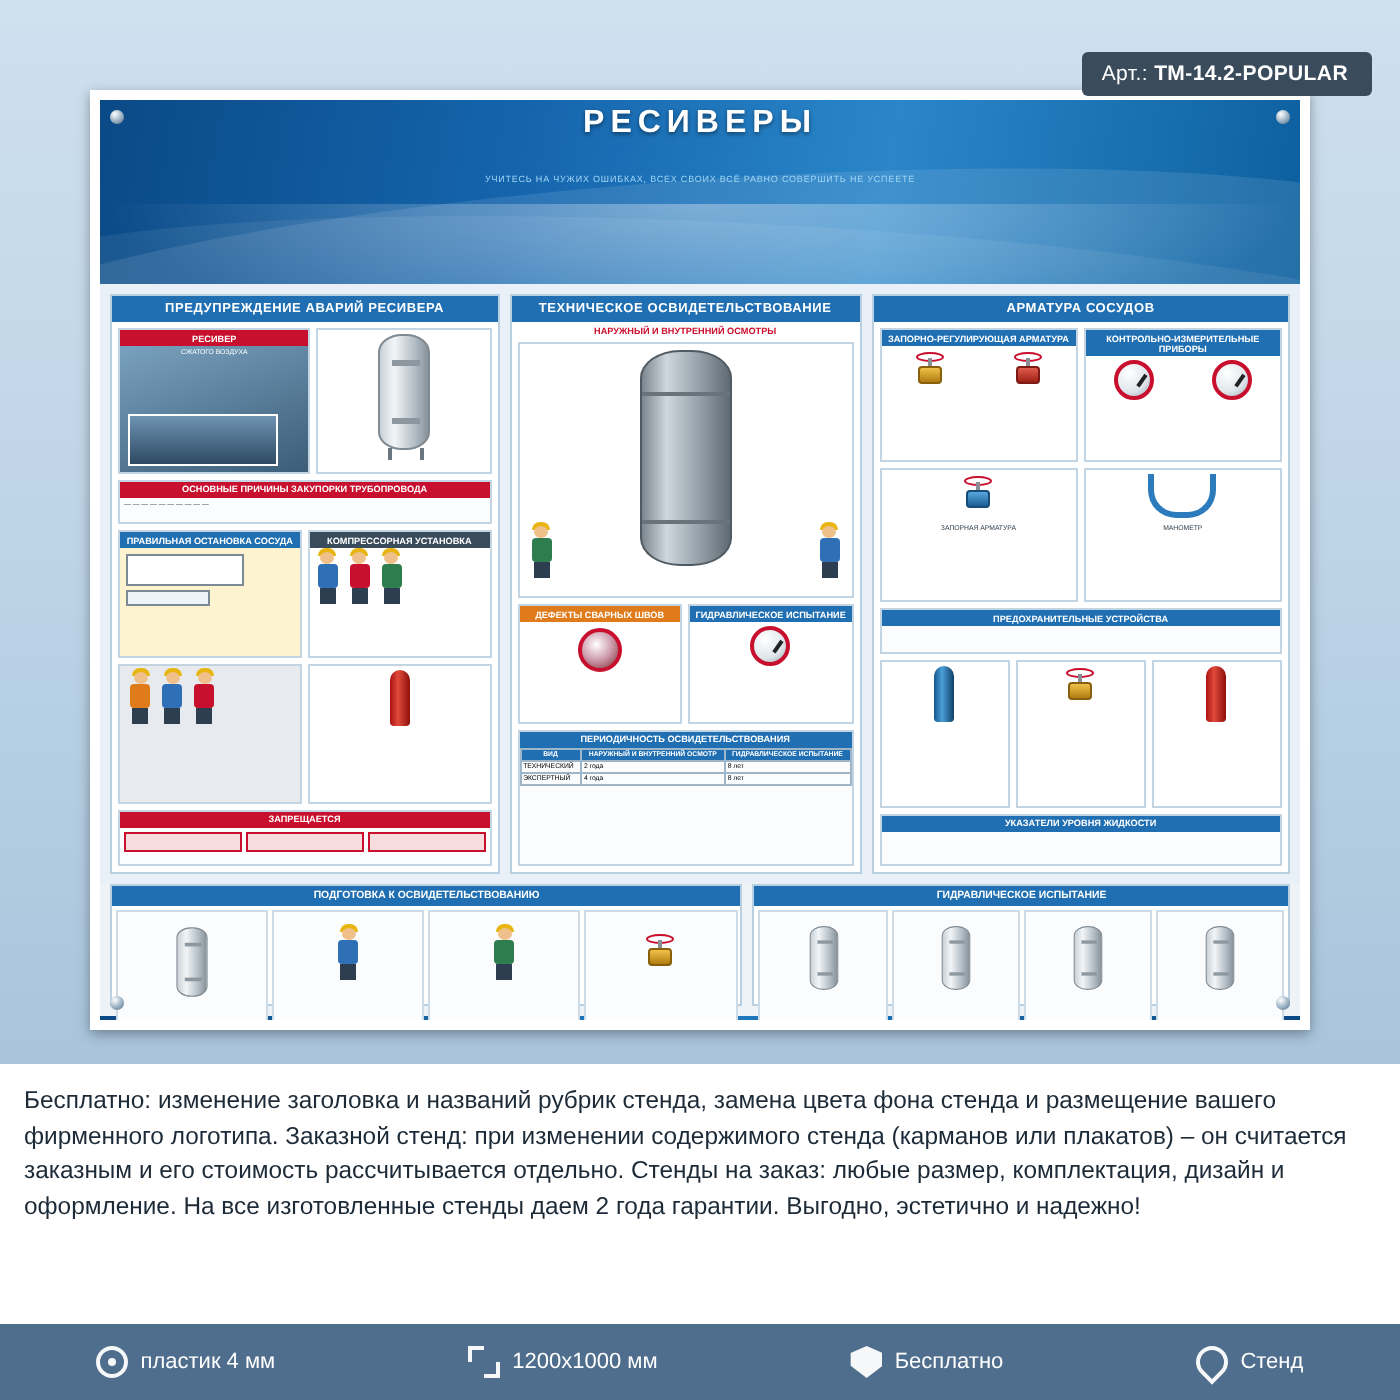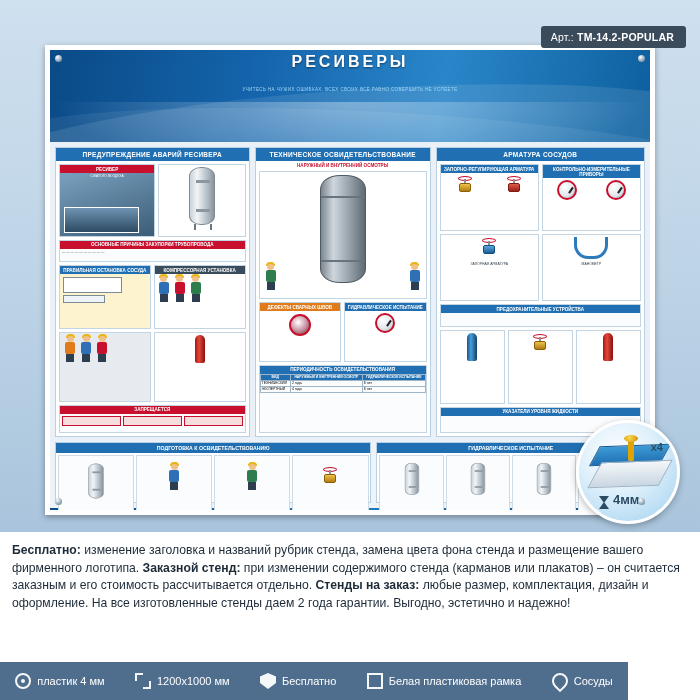--- a/index.html
+++ b/index.html
@@ -271,25 +271,25 @@
   .bubble .arrowmark2 {
     position:absolute; left:20px; bottom:12px; width:0;height:0;
     border-left:5px solid transparent;border-right:5px solid transparent;border-bottom:7px solid #2b4a63;
   }
 
   
   .desc {
     padding: 10px 12px 4px 12px;
     font-size: 12.2px; line-height: 1.45; color: #1d2b38;
   }
-  .desc b { font-weight: bold; }
+  .desc b { font-weight: normal; }
 
   
   .features {
-    position: absolute; left: 0; bottom: 0; width: 628px; height: 38px;
+    position: absolute; left: 0; bottom: 0; width: 700px; height: 38px;
     background: #4f6d8c; color: #fff;
     display: flex; align-items: center; justify-content: space-around;
     font-size: 11px;
   }
   .feat { display: flex; align-items: center; gap: 6px; }
   .feat .ic { width: 16px; height: 16px; display:inline-block; position: relative; opacity:.95; }
   .ic.gear { border-radius:50%; border:2px solid #fff; }
   .ic.gear:after{content:"";position:absolute;left:4px;top:4px;width:4px;height:4px;border-radius:50%;background:#fff;}
   .ic.arrows:before{content:"";position:absolute;left:0;top:0;width:6px;height:6px;border-left:2px solid #fff;border-top:2px solid #fff;}
   .ic.arrows:after{content:"";position:absolute;right:0;bottom:0;width:6px;height:6px;border-right:2px solid #fff;border-bottom:2px solid #fff;}
@@ -594,51 +594,38 @@
         </div>
 
         <div class="poster-foot">
           
           
           
         </div>
       </div>
     </div>
 
-    <div class="bubble">
-      <div class="plate2"></div>
-      <div class="plate"></div>
-      <div class="screw"></div>
-      <div class="x4">x4</div>
-      <div class="arrowmark"></div>
-      <div class="arrowmark2"></div>
-      <div class="mm">4мм</div>
-    </div>
   </div>
 
   <div class="desc">
     <b>Бесплатно:</b><span> изменение заголовка и названий рубрик стенда, замена цвета фона стенда и размещение вашего фирменного логотипа. </span><b>Заказной стенд:</b><span> при изменении содержимого стенда (карманов или плакатов) – он считается заказным и его стоимость рассчитывается отдельно. </span><b>Стенды на заказ:</b><span> любые размер, комплектация, дизайн и оформление. На все изготовленные стенды даем 2 года гарантии. Выгодно, эстетично и надежно!</span>
   </div>
 
   <div class="features">
     <div class="feat">
       <span class="ic gear"></span>
       <span>пластик 4 мм</span>
     </div>
     <div class="feat">
       <span class="ic arrows"></span>
       <span>1200х1000 мм</span>
     </div>
     <div class="feat">
       <span class="ic shield"></span>
       <span>Бесплатно</span>
     </div>
     <div class="feat">
-      <span class="ic frame"></span>
-      <span>Белая пластиковая рамка</span>
-    </div>
-    <div class="feat">
       <span class="ic pin"></span>
-      <span>Сосуды</span>
+      <span>Стенд</span>
     </div>
   </div>
 
 </div>
 
 </body></html>

